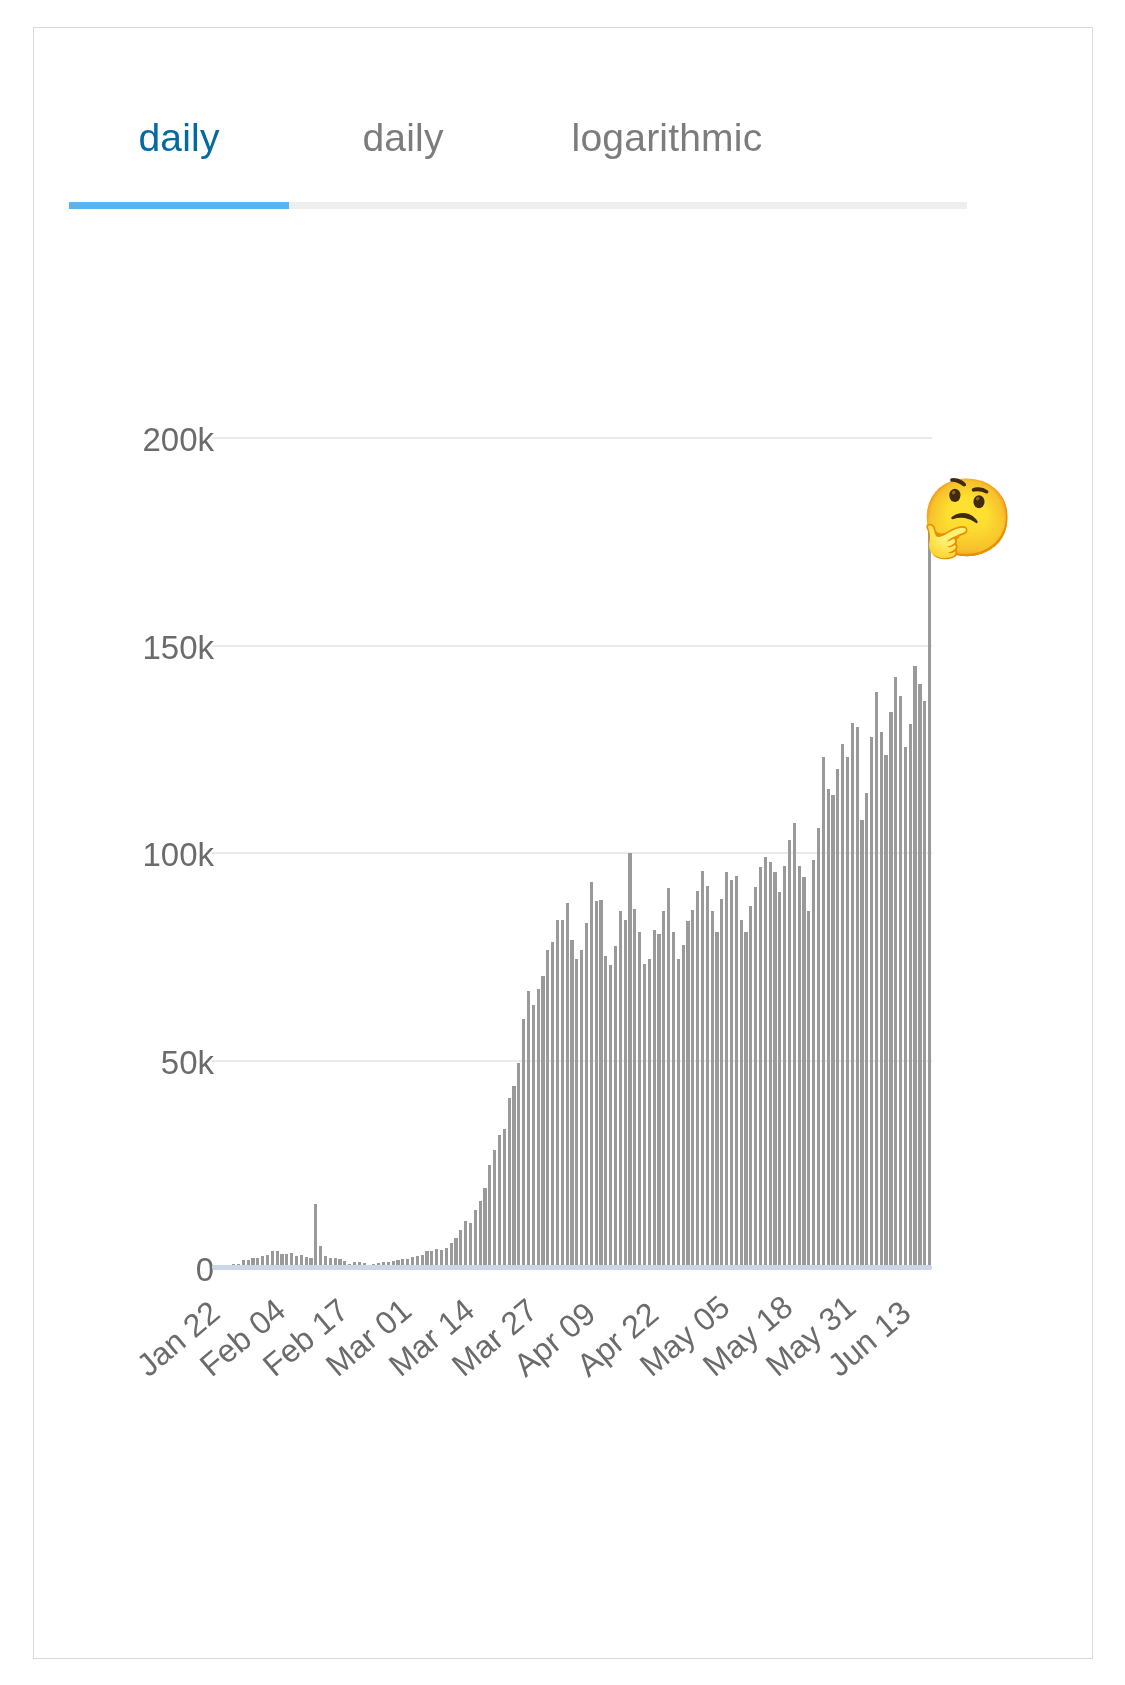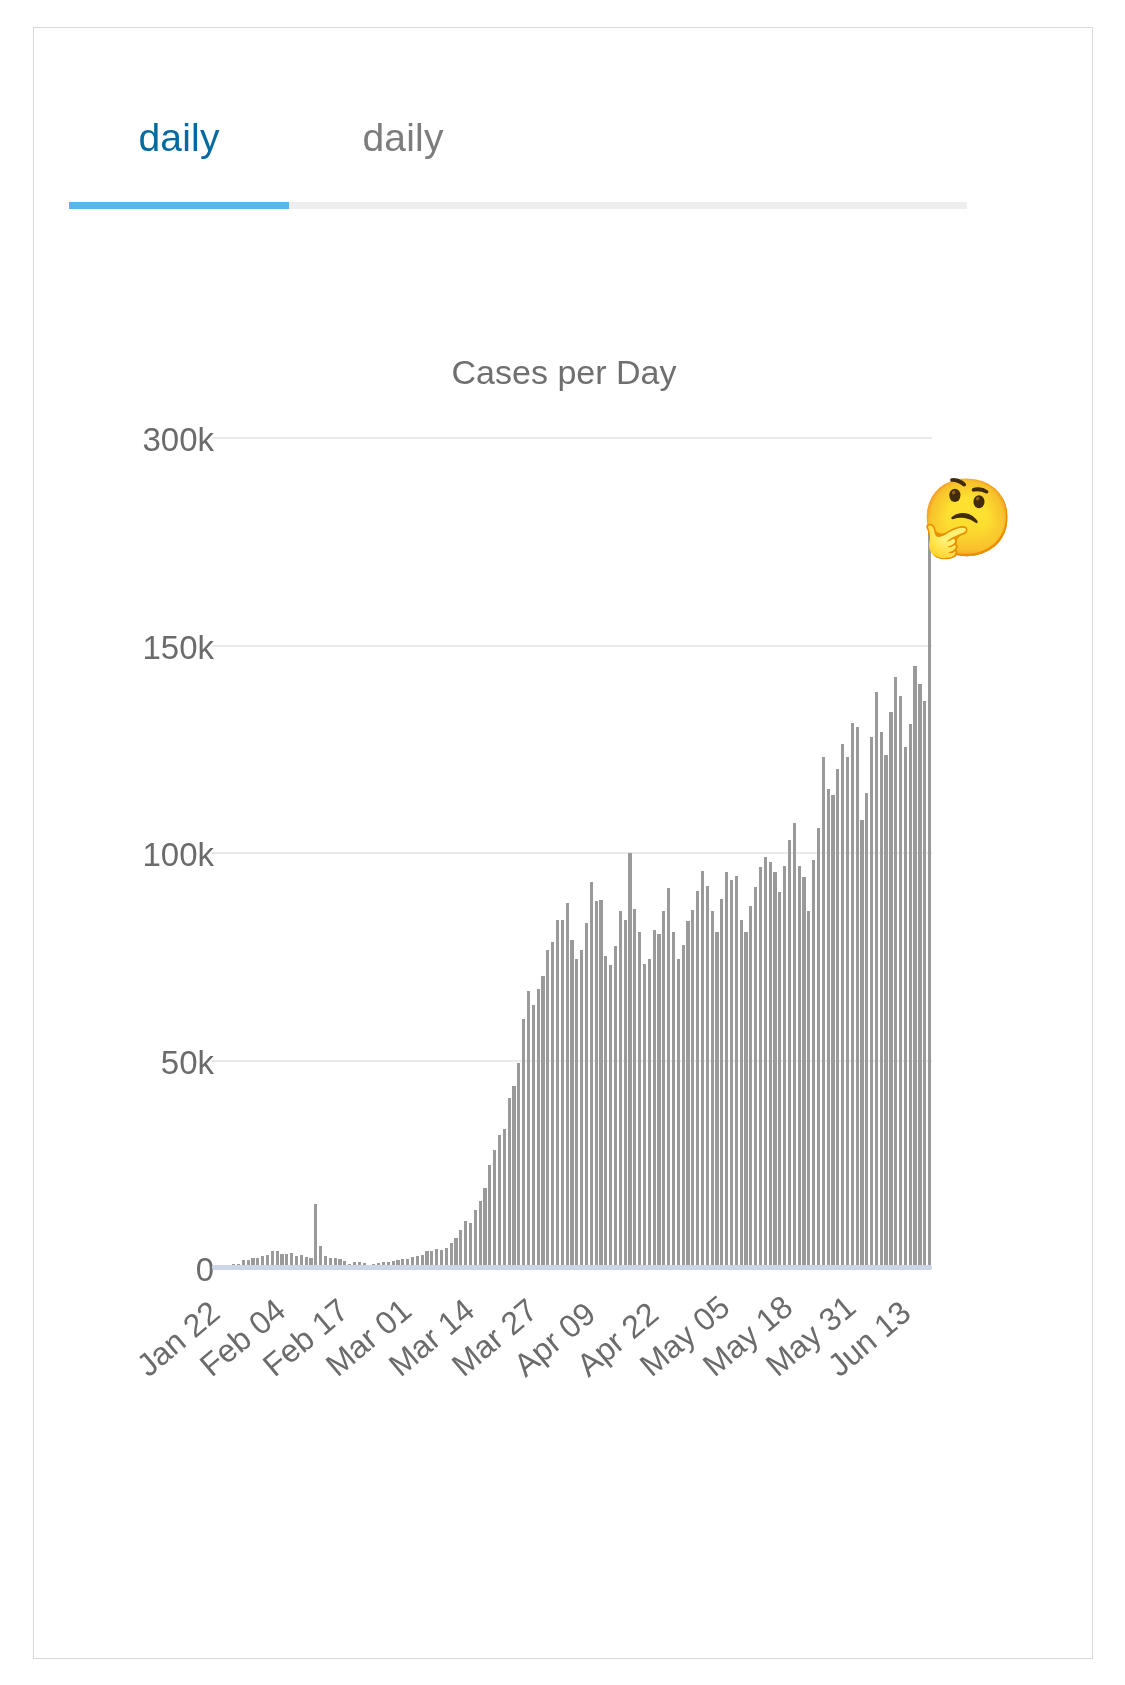--- a/index.html
+++ b/index.html
@@ -149,37 +149,37 @@
 </head>
 <body>
 
 <div class="page">
   <div class="card">
 
     <div class="tabbar">
       <div class="tabs">
         <div class="tab t-daily">daily</div>
         <div class="tab t-linear">daily</div>
+        <div class="tab t-log">logarithmic</div>
       </div>
       <div class="tabline-track"></div>
       <div class="tabline-active"></div>
     </div>
 
-    <div class="chart-sub1">Cases per Day</div>
 
     <div class="plot-area">
       <div class="plot-inner" id="plot-inner">
         <div id="gridlines">
             <div class="gridline" style="top: 0px;"></div>
             <div class="gridline" style="top: 207.5px;"></div>
             <div class="gridline" style="top: 415px;"></div>
             <div class="gridline" style="top: 622.5px;"></div>
           </div>
         <div id="ylabels">
-            <div class="ylabel" style="top: 3px;">300k</div>
+            <div class="ylabel" style="top: 3px;">200k</div>
             <div class="ylabel" style="top: 210.5px;">150k</div>
             <div class="ylabel" style="top: 418px; text-align: right;">100k</div>
             <div class="ylabel" style="top: 625.5px;">50k</div>
             <div class="ylabel" style="top: 833px;">0</div>
           </div>
         <div class="bars" id="bars">
             <div class="bar" title="Jan 22: 100" style="left: 0.816107px; width: 3.2px; height: 1.5px; background: rgb(154, 154, 154);"></div>
             <div class="bar" title="Jan 23: 300" style="left: 5.64832px; width: 3.2px; height: 1.5px; background: rgb(154, 154, 154);"></div>
             <div class="bar" title="Jan 24: 400" style="left: 10.4805px; width: 3.2px; height: 1.66px; background: rgb(154, 154, 154);"></div>
             <div class="bar" title="Jan 25: 500" style="left: 15.3128px; width: 3.2px; height: 2.075px; background: rgb(154, 154, 154);"></div>

